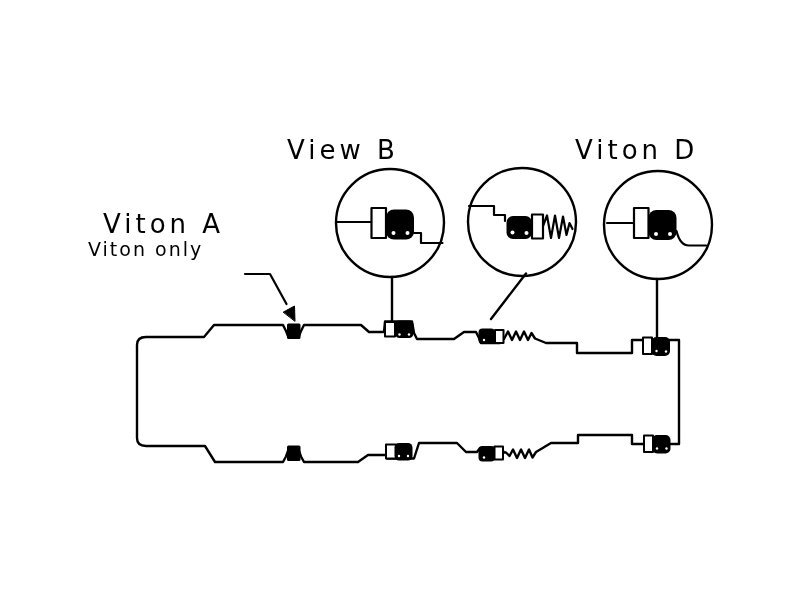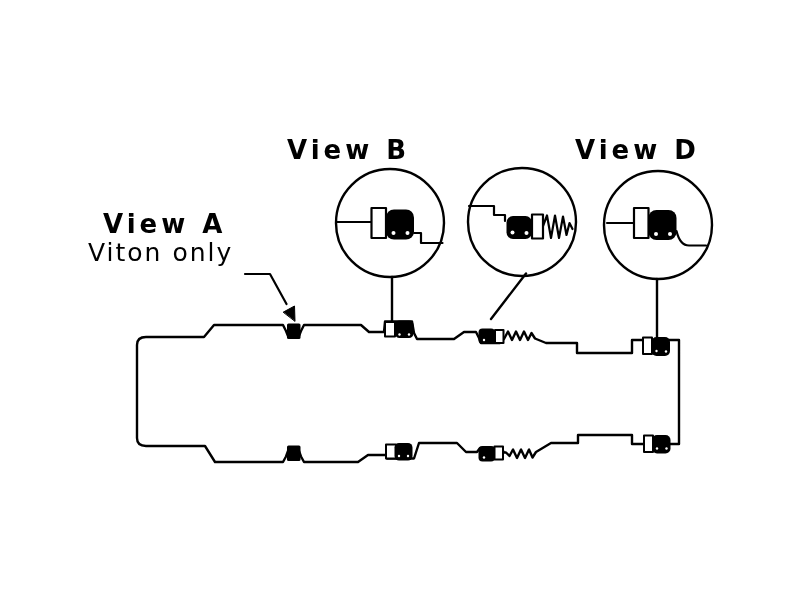--- a/index.html
+++ b/index.html
@@ -11,22 +11,22 @@
     overflow: hidden;
     font-family: "DejaVu Sans", "Liberation Sans", sans-serif;
   }
   .canvas svg { position: absolute; left: 0; top: 0; }
   .lbl {
     position: absolute;
     color: #000000;
     white-space: nowrap;
     line-height: 1;
   }
-  .lbl.bold { font-weight: bold; font-size: 26px; letter-spacing: 4px; }
-  .lbl.reg  { font-weight: normal; font-size: 25px; letter-spacing: 2px; }
+  .lbl.bold { font-weight: normal; font-size: 26px; letter-spacing: 4px; }
+  .lbl.reg  { font-weight: normal; font-size: 19px; letter-spacing: 2px; }
 </style>
 </head>
 <body>
 
 <div class="canvas">
 
   <svg width="800" height="600" viewBox="0 0 800 600" fill="none" stroke="#000000" stroke-width="2.4" stroke-linecap="round" stroke-linejoin="round">
 
     <g>
       <path d="M 146 337 H 204 L 214 325 H 283
@@ -131,22 +131,22 @@
       <circle cx="670" cy="234" r="2" fill="#ffffff" stroke="none"></circle>
       <path d="M 676.5 231 Q 680 245.5 689 245.5 H 706"></path>
     </g>
 
     <g stroke-width="2.2">
       <path d="M 245 274 H 270 L 286.5 304"></path>
       <polygon points="295,321 294.5,306 283.5,312" fill="#000000" stroke="#000000" stroke-width="1"></polygon>
     </g>
   </svg>
 
-  <div class="lbl bold" style="left:103px; top:211px;">View A</div>
+  <div class="lbl bold" style="left:103px; top:211px;">Viton A</div>
 
   <div class="lbl reg" style="left:88px; top:240px;">Viton only</div>
 
   <div class="lbl bold" style="left:287px; top:137px;">View B</div>
 
 
-  <div class="lbl bold" style="left:575px; top:137px;">View D</div>
+  <div class="lbl bold" style="left:575px; top:137px;">Viton D</div>
 
 </div>
 
 </body></html>

